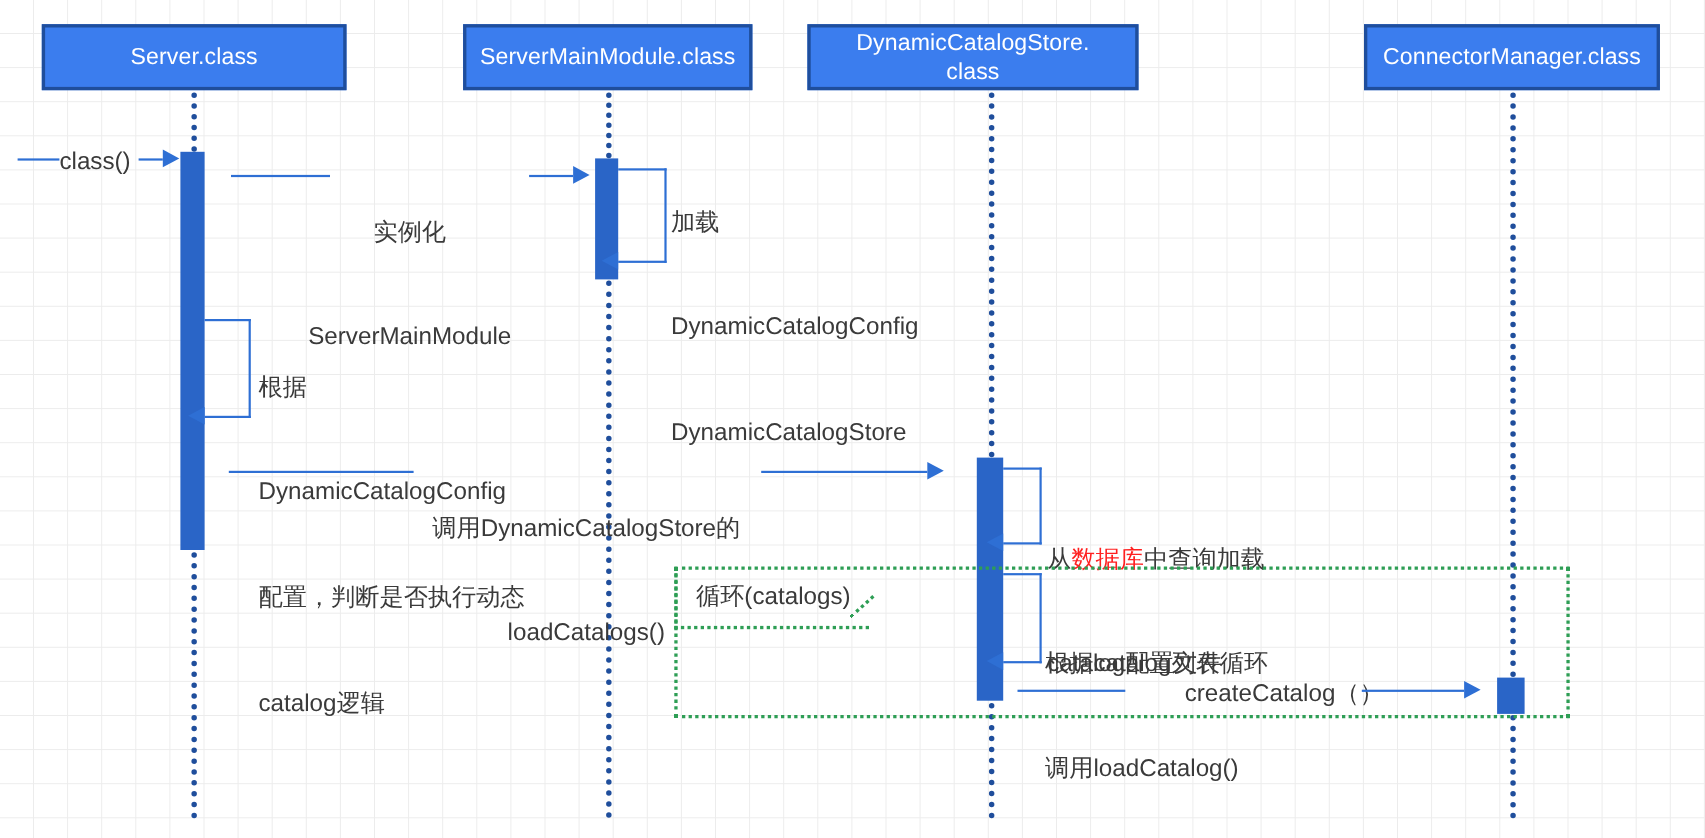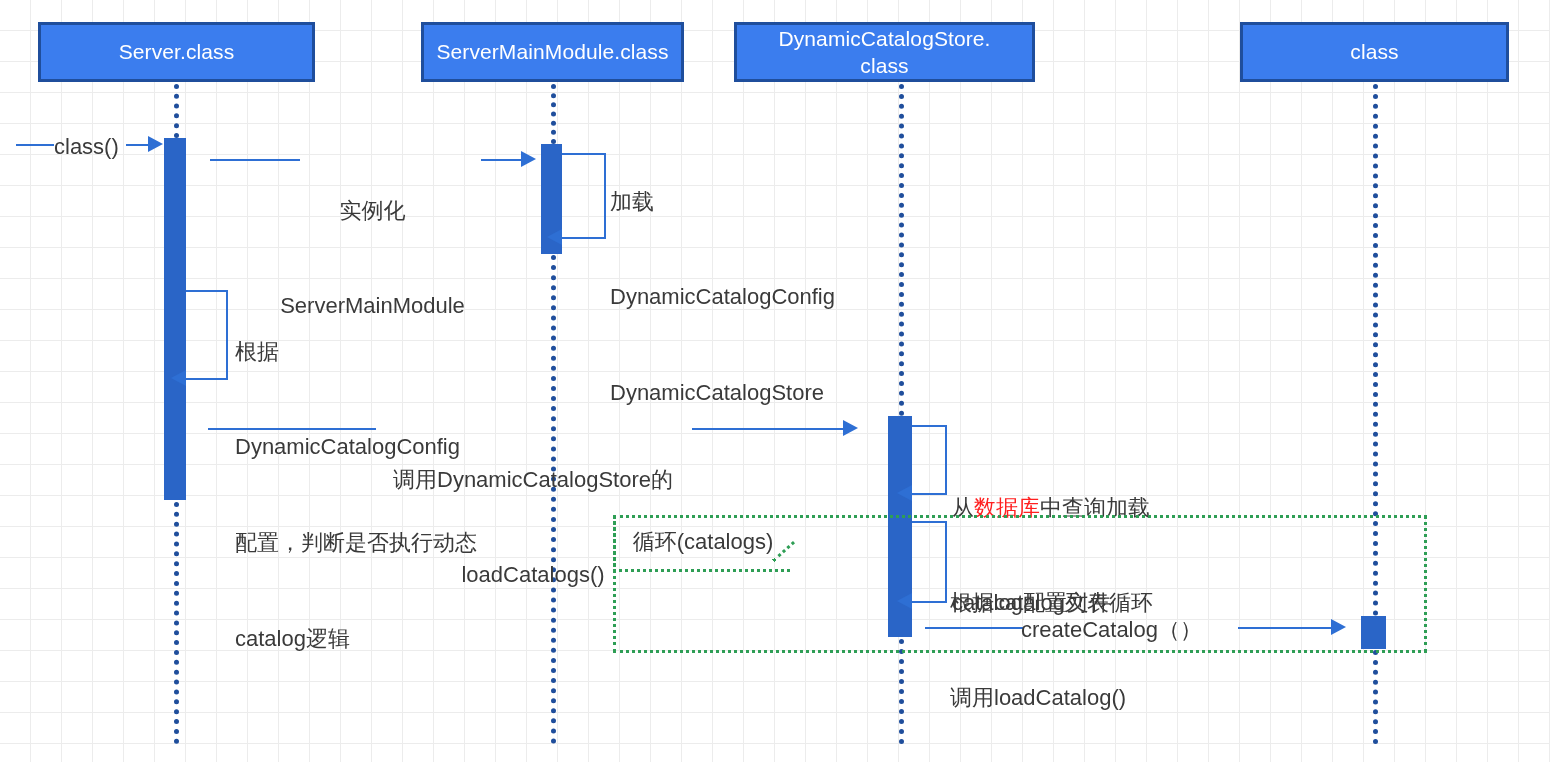--- a/index.html
+++ b/index.html
@@ -137,20 +137,21 @@
       <div>ServerMainModule.</div>
       <div>class</div>
     </div>
 
   <div class="participant" style="left:734px; top:22px; width:301px; height:60px;flex-direction:column;">
       <div>DynamicCatalogStore.</div>
       <div>class</div>
     </div>
 
   <div class="participant" style="left:1240px; top:22px; width:269px; height:60px;">
+      <div>ConnectorManager.</div>
       <div>class</div>
     </div>
 
   <div class="lifeline" style="left:174px; top:84px; height:54px;"></div>
   <div class="lifeline" style="left:174px; top:502px; height:242px;"></div>
 
   <div class="lifeline" style="left:551px; top:84px; height:60px;"></div>
   <div class="lifeline" style="left:551px; top:255px; height:489px;"></div>
 
   <div class="lifeline" style="left:899px; top:84px; height:332px;"></div>
@@ -222,17 +223,17 @@
 
   <div class="selfcall" style="left:912px; top:521px; width:35px; height:82px;">
     <span class="tip"></span>
   </div>
   <div class="label" style="left:950px; top:523px;">
     <div>根据catalog列表循环</div>
     <div>调用loadCatalog()</div>
   </div>
 
   <div class="msg-line" style="left:925px; top:627px; width:98px;"></div>
-  <div class="label" style="left:1021px; top:614px;">createCatalog（）</div>
+  <div class="label" style="left:1077px; top:614px;">createCatalog（）</div>
   <div class="msg-line" style="left:1238px; top:627px; width:93px;"></div>
   <div class="arrowhead" style="left:1331px; top:619px;"></div>
 
 </div>
 
 </body></html>

